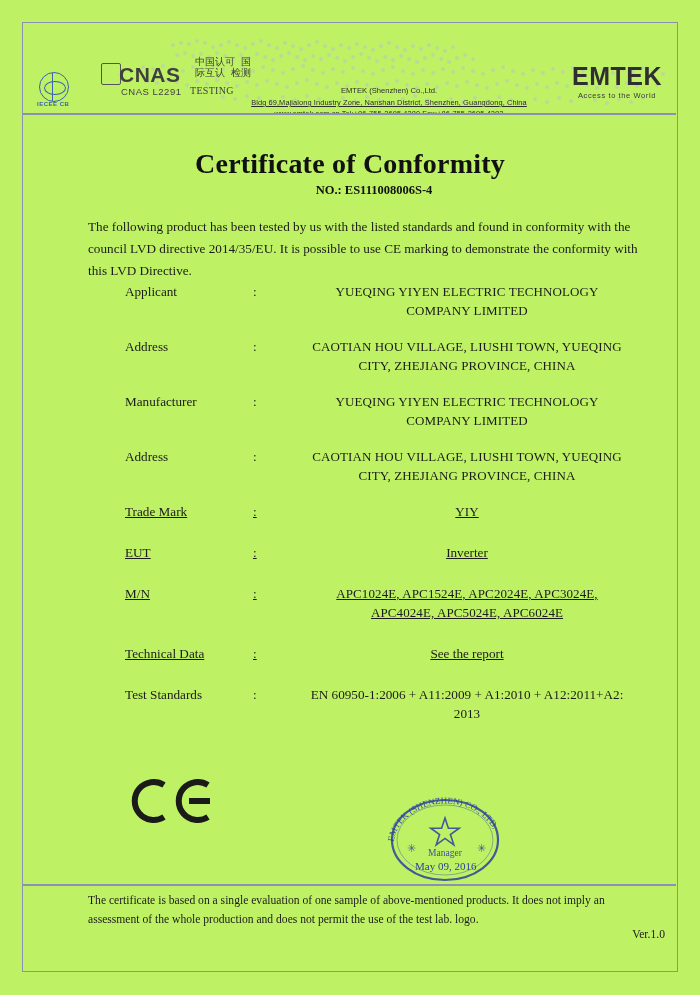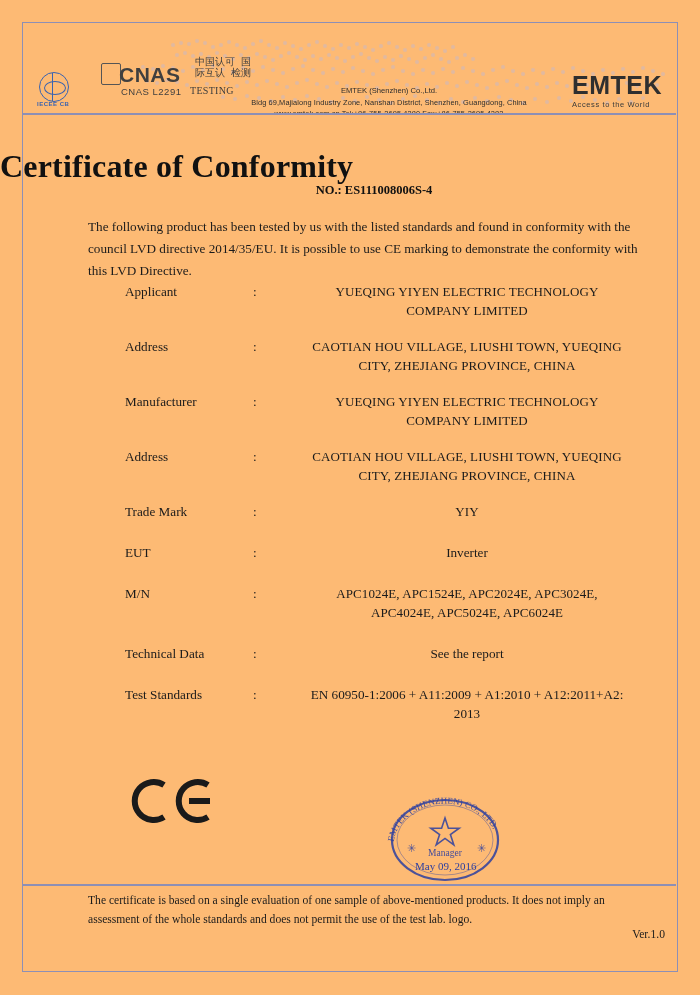--- a/index.html
+++ b/index.html
@@ -14,21 +14,21 @@
     color: #1a1a1a;
     position: relative;
     overflow: hidden;
   }
 
   .page {
     position: absolute;
     left: 0; top: 0;
     width: 700px;
     height: 995px;
-    background: #fdba74;
+    background: #bef264;
   }
 
   
   .frame {
     position: absolute;
     left: 22px;
     top: 22px;
     width: 656px;
     height: 950px;
     border: 1.5px solid #8d8fb5;
@@ -162,33 +162,33 @@
     position: absolute;
     left: 196px;
     top: 62px;
     width: 340px;
     text-align: center;
     font-family: "Liberation Sans", sans-serif;
     font-size: 7.4px;
     line-height: 11px;
     color: #2c2c2c;
   }
-  .addr-block .line1 { letter-spacing: 0.1px; }
+  .addr-block .line1 { letter-spacing: 0.1px; text-decoration: underline; }
   .addr-block .line0 {
     font-size: 7.6px;
     margin-bottom: 1px;
     text-align: center;
   }
 
   
   .emtek {
     position: absolute;
     right: 14px;
-    top: 50px;
-    text-align: left;
+    top: 41px;
+    text-align: center;
   }
   .emtek .emtek-name {
     font-family: "Liberation Sans", sans-serif;
     font-size: 25px;
     font-weight: bold;
     letter-spacing: 0.5px;
     color: #2f2f2f;
     line-height: 25px;
   }
   .emtek .emtek-tag {
@@ -198,23 +198,23 @@
     letter-spacing: 0.6px;
     margin-top: 2px;
   }
 
   
   .title {
     position: absolute;
     left: 0;
     top: 148px;
     width: 700px;
-    text-align: left;
+    text-align: center;
     font-family: "Liberation Serif", serif;
-    font-size: 32px;
+    font-size: 28px;
     font-weight: bold;
     color: #111;
     letter-spacing: 0.2px;
   }
   .cert-no {
     position: absolute;
     left: 0;
     top: 183px;
     width: 700px;
     text-align: center;
@@ -270,21 +270,21 @@
     color: #1b1b1b;
     white-space: pre-line;
     text-align: center;
   }
   .field-value.caps {
     font-size: 13px;
     letter-spacing: 0.1px;
   }
 
   
-  .gap-lg { margin-bottom: 22px; }
+  .gap-lg { margin-bottom: 22px; text-decoration: underline; }
 
   
   .ce-mark {
     position: absolute;
     left: 128px;
     top: 775px;
     width: 86px;
     height: 52px;
   }
 
@@ -685,16 +685,16 @@
     </text>
 
     <polygon points="62,28 65.4,38.2 76.2,38.2 67.4,44.6 70.8,54.8 62,48.4 53.2,54.8 56.6,44.6 47.8,38.2 58.6,38.2" fill="none" stroke="#2d3fa0" stroke-width="1.6" opacity="0.85"></polygon>
     <text x="62" y="66" text-anchor="middle" font-family="Liberation Serif, serif" font-size="9.5" fill="#2d3fa0" opacity="0.9">Manager</text>
     <text x="24" y="62" font-family="Liberation Serif, serif" font-size="11" fill="#2d3fa0" opacity="0.85">✳</text>
     <text x="94" y="62" font-family="Liberation Serif, serif" font-size="11" fill="#2d3fa0" opacity="0.85">✳</text>
   </svg>
   <div class="stamp-sig">May 09, 2016</div>
 
   <div class="footer-rule"></div>
-  <div class="footer-text">The certificate is based on a single evaluation of one sample of above-mentioned products. It does not imply an assessment of the whole standards and does not permit the use of the test lab. logo.</div>
+  <div class="footer-text">The certificate is based on a single evaluation of one sample of above-mentioned products. It does not imply an assessment of the whole production and does not permit the use of the test lab. logo.</div>
   <div class="version">Ver.1.0</div>
 
 </div>
 
 </body></html>

